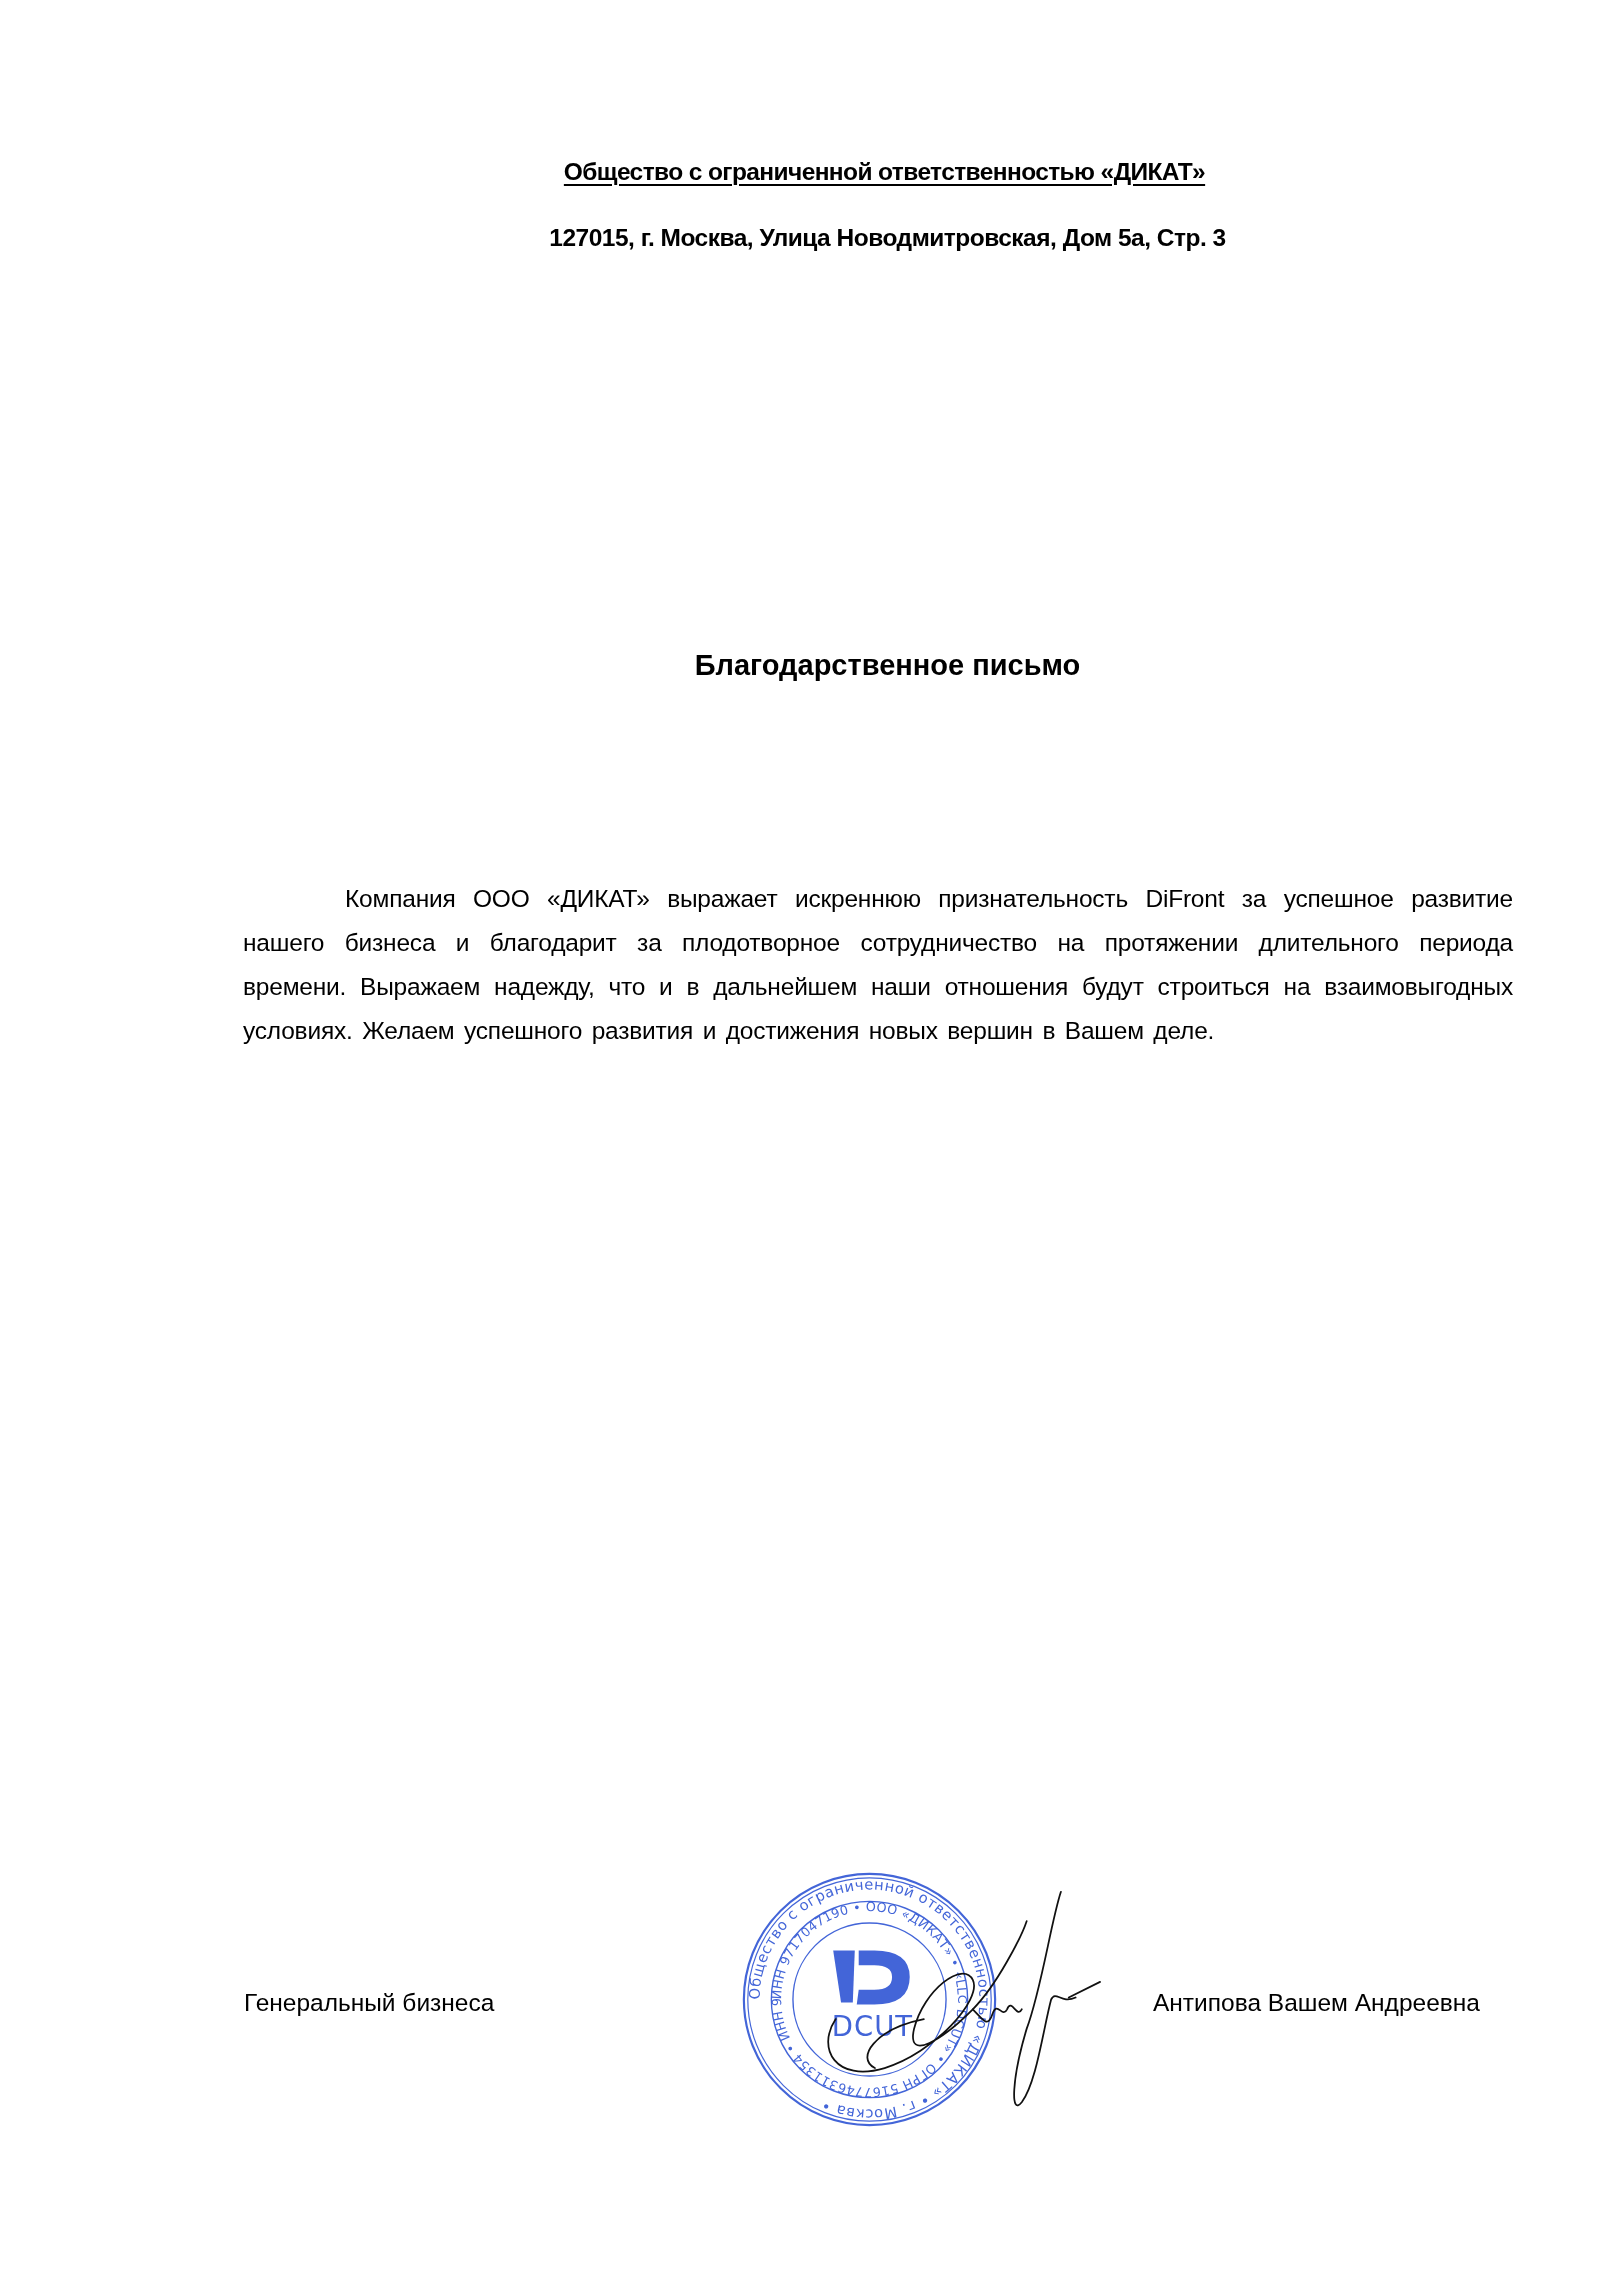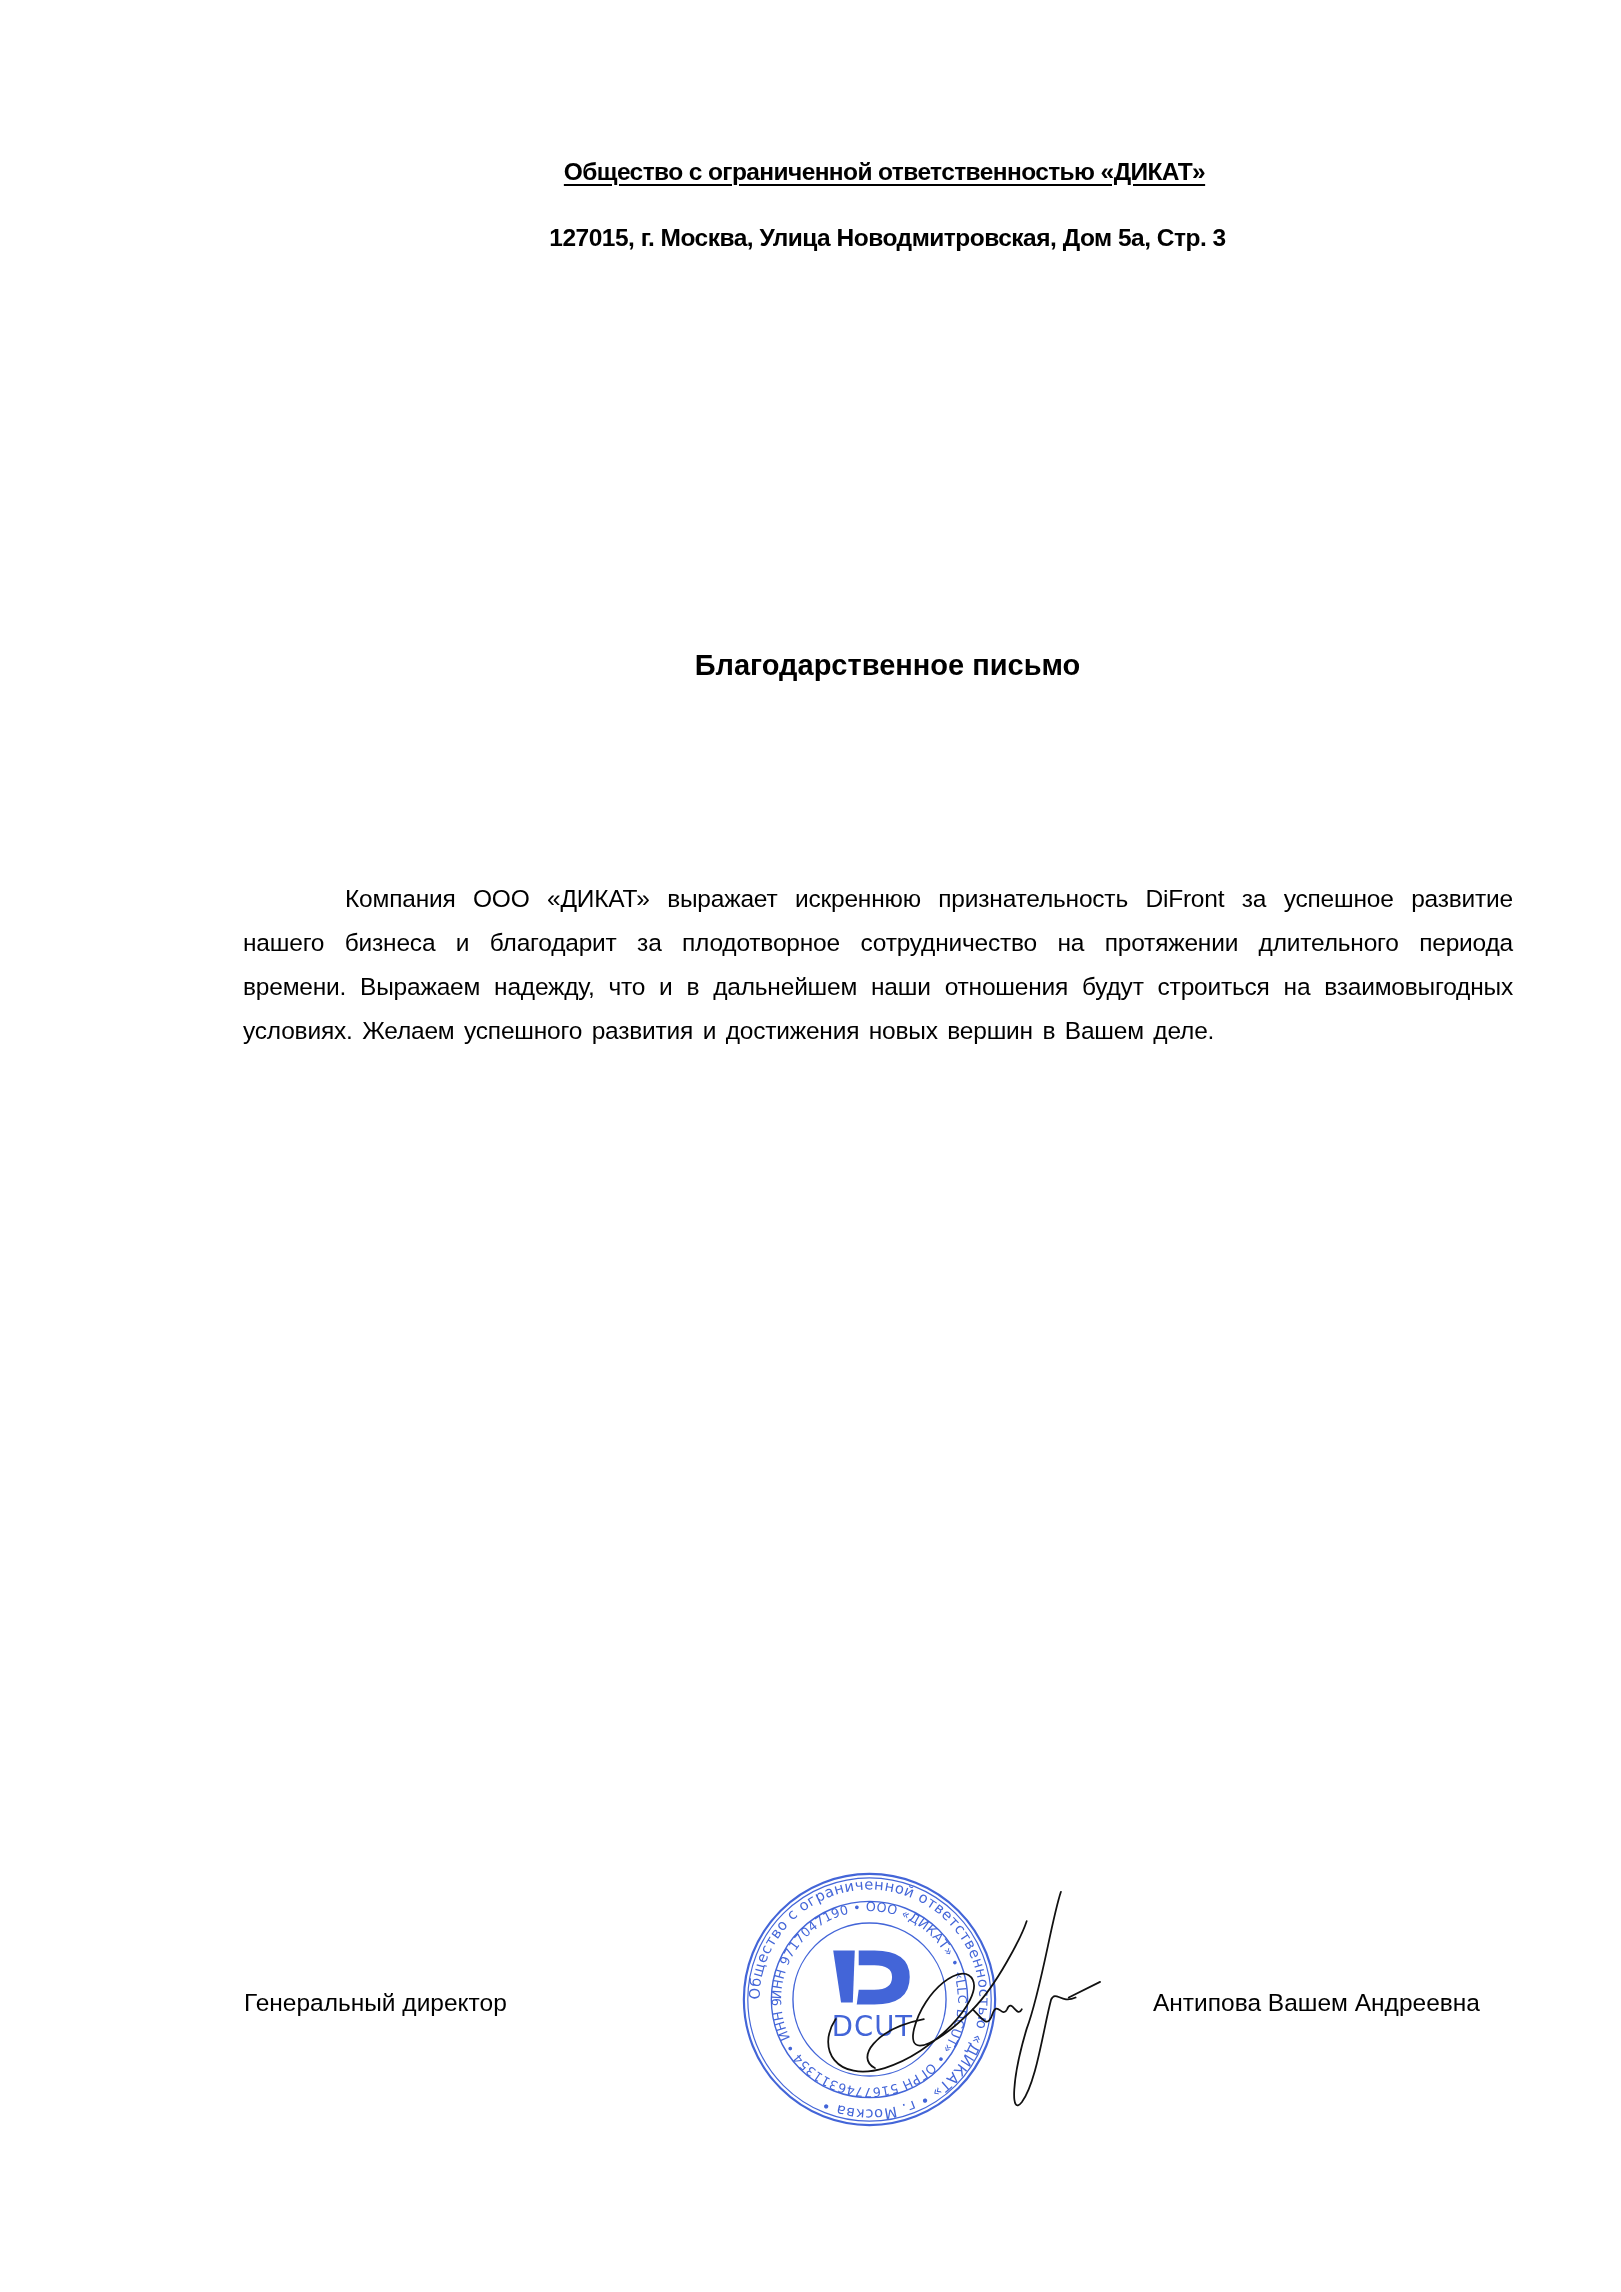--- a/index.html
+++ b/index.html
@@ -101,21 +101,21 @@
 
 <div class="page">
 
   <div class="company-name">Общество с ограниченной ответственностью «ДИКАТ»</div>
   <div class="company-address">127015, г. Москва, Улица Новодмитровская, Дом 5а, Стр. 3</div>
 
   <div class="doc-title">Благодарственное письмо</div>
 
   <div class="body-text">Компания ООО «ДИКАТ» выражает искреннюю признательность DiFront  за успешное развитие нашего бизнеса и благодарит за плодотворное сотрудничество на протяжении длительного периода времени. Выражаем надежду, что и в дальнейшем наши отношения будут строиться  на взаимовыгодных условиях.  Желаем успешного развития и достижения новых вершин в Вашем деле.</div>
 
-  <div class="sign-role">Генеральный директор</div>
+  <div class="sign-role">Генеральный бизнеса</div>
   <div class="sign-name">Антипова Вашем Андреевна</div>
 
   <svg class="stamp" viewBox="0 0 270 270">
     <defs>
       <path id="outerArc" d="M135,135 m-112,0 a112,112 0 1,1 224,0 a112,112 0 1,1 -224,0"></path>
       <path id="midArc" d="M135,135 m-90,0 a90,90 0 1,1 180,0 a90,90 0 1,1 -180,0"></path>
     </defs>
     <g fill="none" stroke="#2f55d4" stroke-width="2.2" opacity="0.9">
       <circle cx="135" cy="135" r="128"></circle>
       <circle cx="135" cy="135" r="124" stroke-width="1.2"></circle>

